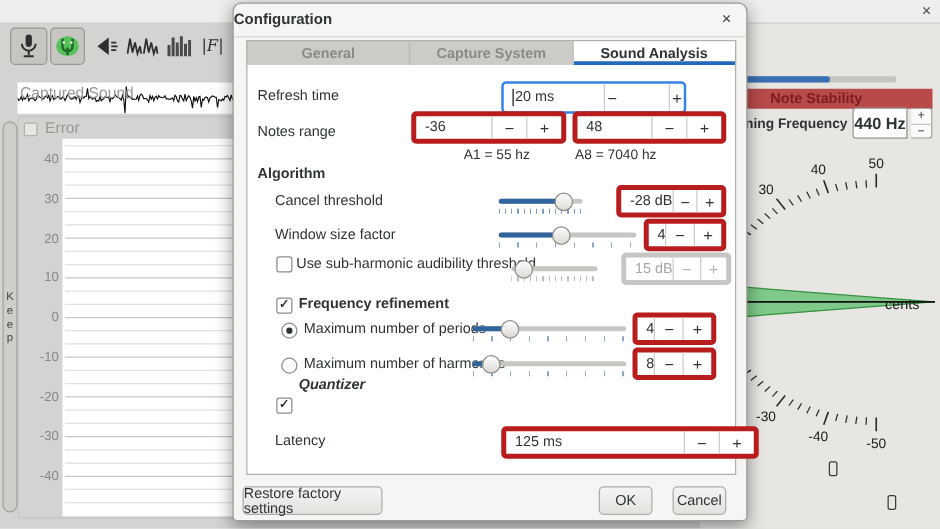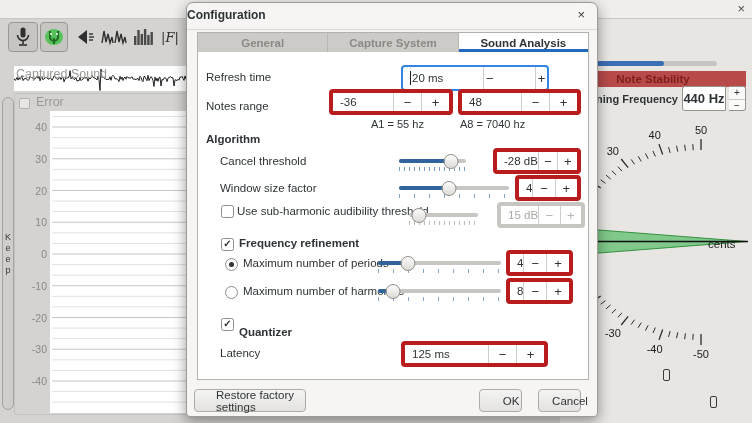--- a/index.html
+++ b/index.html
@@ -60,21 +60,21 @@
   .slider .track{position:relative;height:4px;border-radius:2px;background:#c8c6c2;}
   .slider .fill{position:absolute;left:0;top:0;height:4px;border-radius:2px;background:#31639c;}
   .slider .knob{position:absolute;top:-5.5px;width:15px;height:15px;background:linear-gradient(#fdfdfd,#dcdad6);border:1px solid #928f8a;border-radius:50%;transform:translateX(-50%);box-sizing:border-box;}
   .slider .ticks{height:4px;margin-top:4px;}
   .ticks.dense{background:repeating-linear-gradient(90deg,#7c9cc3 0 1px,transparent 1px 5px);}
   .ticks.sparse{background:repeating-linear-gradient(90deg,#8aa6c6 0 1px,transparent 1px 15px);}
   .ticks.gray{background:repeating-linear-gradient(90deg,#bdbbb7 0 1px,transparent 1px 5px);}
   .cb{position:absolute;width:13px;height:13px;background:#fff;border:1px solid #908e88;border-radius:2.5px;box-sizing:border-box;font-size:10px;line-height:10px;text-align:center;color:#2e3436;font-weight:bold;}
   .rb{position:absolute;width:13px;height:13px;background:#fff;border:1px solid #908e88;border-radius:50%;box-sizing:border-box;}
   .rb .dot{position:absolute;left:3px;top:3px;width:5px;height:5px;border-radius:50%;background:#2e3436;}
-  .btn{position:absolute;background:linear-gradient(#f4f4f3,#e3e2df);border:1px solid #aeaca8;border-radius:4px;font-size:11.5px;color:#2e3436;display:flex;align-items:center;justify-content:center;box-sizing:border-box;padding-left:21px;}
+  .btn{position:absolute;background:linear-gradient(#f4f4f3,#e3e2df);border:1px solid #aeaca8;border-radius:4px;font-size:11.5px;color:#2e3436;display:flex;align-items:center;justify-content:center;box-sizing:border-box;}
 </style>
 </head>
 <body>
 
 <div id="screen">
 
   <div class="titlebar">
     <div class="win-close">×</div>
   </div>
 
@@ -375,24 +375,24 @@
         </div>
       <div class="ticks sparse"></div>
     </div>
     <div class="spin" style="left:319px;top:275px;width:67px;">
       <span class="val">8</span>
       <span class="sbtn">−</span>
       <span class="sbtn">+</span>
     </div>
 
     <div class="cb" style="left:34px;top:315px;">✓</div>
-    <div class="dlabel bold" style="left:52px;top:323px;">Quantizer</div>
+    <div class="dlabel bold" style="left:52px;top:299px;font-style:italic;">Quantizer</div>
 
     <div class="dlabel" style="left:33px;top:344px;">Latency</div>
-    <div class="spin" style="left:214px;top:338px;width:147px;">
+    <div class="spin" style="left:214px;top:338px;width:206px;">
       <span class="val">125 ms</span>
       <span class="sbtn">−</span>
       <span class="sbtn">+</span>
     </div>
 
     <div class="btn" style="left:7px;top:386px;width:112px;height:23px;">
       <span>Restore factory settings</span>
       </div>
     <div class="btn" style="left:292px;top:386px;width:43px;height:23px;">
       <span>OK</span>

